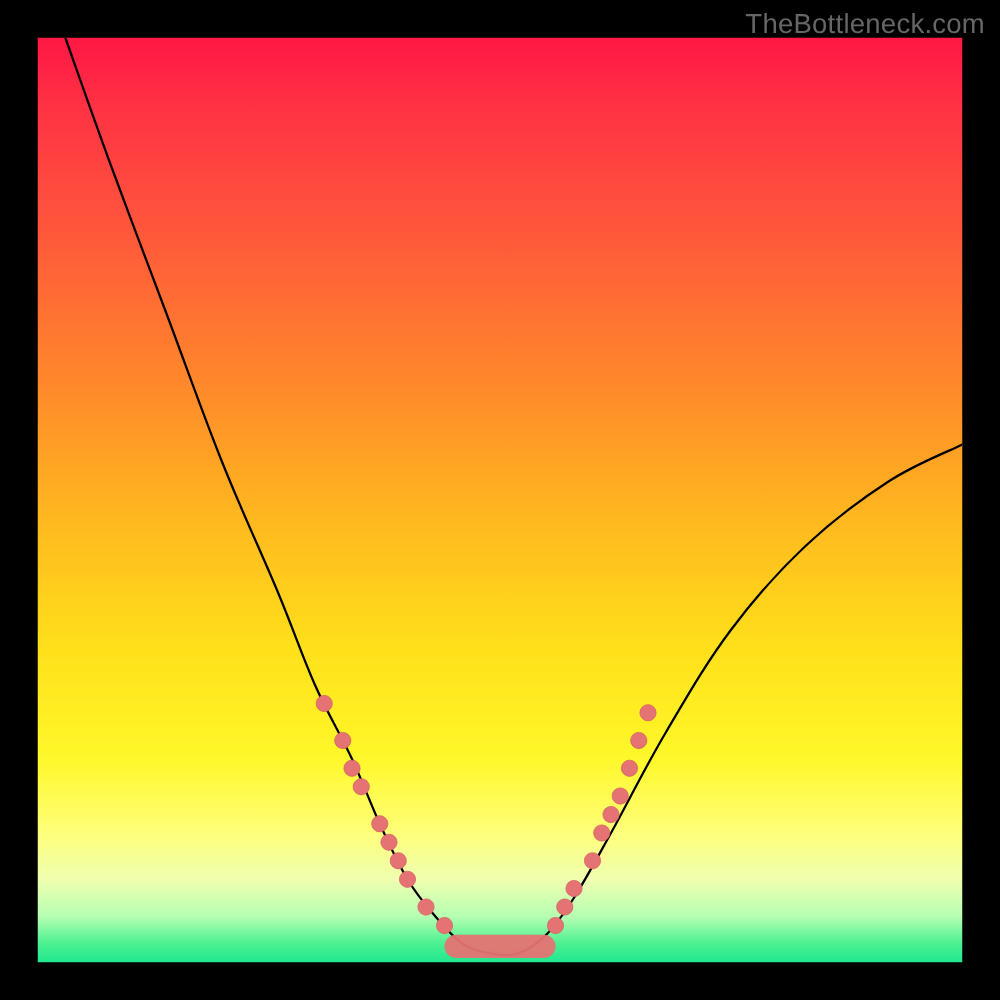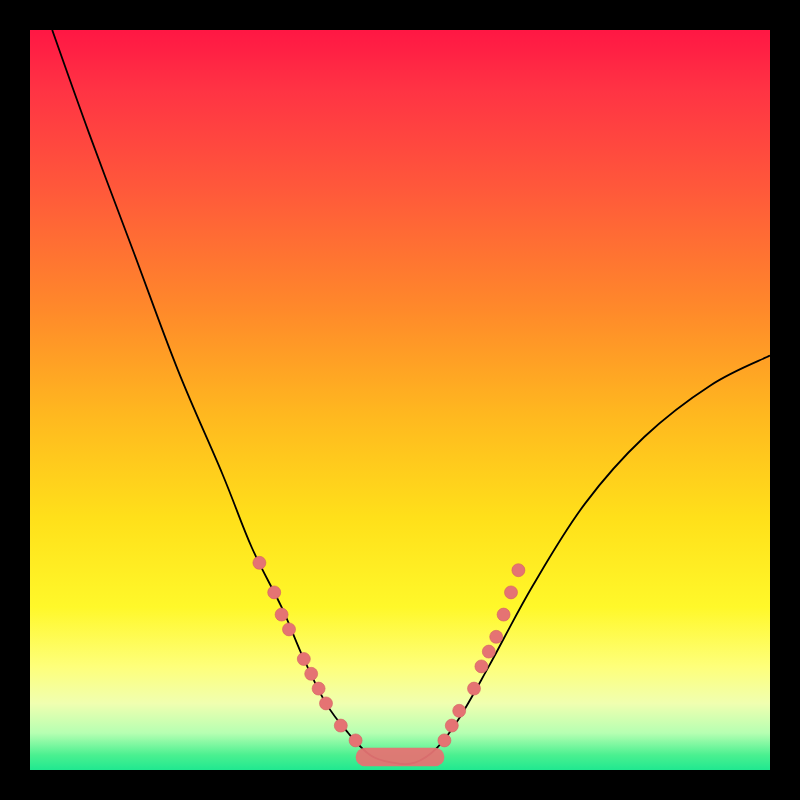--- a/index.html
+++ b/index.html
@@ -79,20 +79,21 @@
   .ribbon {
     fill: #e57373;
     opacity: 0.95;
   }
 </style>
 </head>
 <body>
 
 <div class="frame">
 
+  <div class="watermark">TheBottleneck.com</div>
 
   <div class="plot">
     <div class="gradient"></div>
 
     <svg class="curve" viewBox="0 0 740 740" preserveAspectRatio="none">
       <path d="M 22.20 0.00 C 28.86 18.65, 44.55 63.64, 59.20 103.60 C 73.85 143.56, 87.62 179.38, 103.60 222.00 C 119.58 264.62, 132.02 300.44, 148.00 340.40 C 163.98 380.36, 179.08 412.03, 192.40 444.00 C 205.72 475.97, 211.34 494.02, 222.00 518.00 C 232.66 541.98, 242.28 557.22, 251.60 577.20 C 260.92 597.18, 265.81 611.68, 273.80 629.00 C 281.79 646.32, 288.01 660.08, 296.00 673.40 C 303.99 686.72, 310.21 693.68, 318.20 703.00 C 326.19 712.32, 332.41 719.87, 340.40 725.20 C 348.39 730.53, 354.61 731.27, 362.60 732.60 C 370.59 733.93, 376.81 735.26, 384.80 732.60 C 392.79 729.94, 399.01 725.79, 407.00 717.80 C 414.99 709.81, 419.88 702.85, 429.20 688.20 C 438.52 673.55, 445.48 660.38, 458.80 636.40 C 472.12 612.42, 485.88 584.30, 503.20 555.00 C 520.52 525.70, 535.02 500.24, 555.00 473.60 C 574.98 446.96, 591.56 428.31, 614.20 407.00 C 636.84 385.69, 658.16 369.85, 680.80 355.20 C 703.44 340.55, 729.34 330.93, 740.00 325.60"></path>
       <g>
           <rect x="325.60" y="717.80" width="88.80" height="18.50" rx="9.25" class="ribbon"></rect>
         </g>
       <g>

